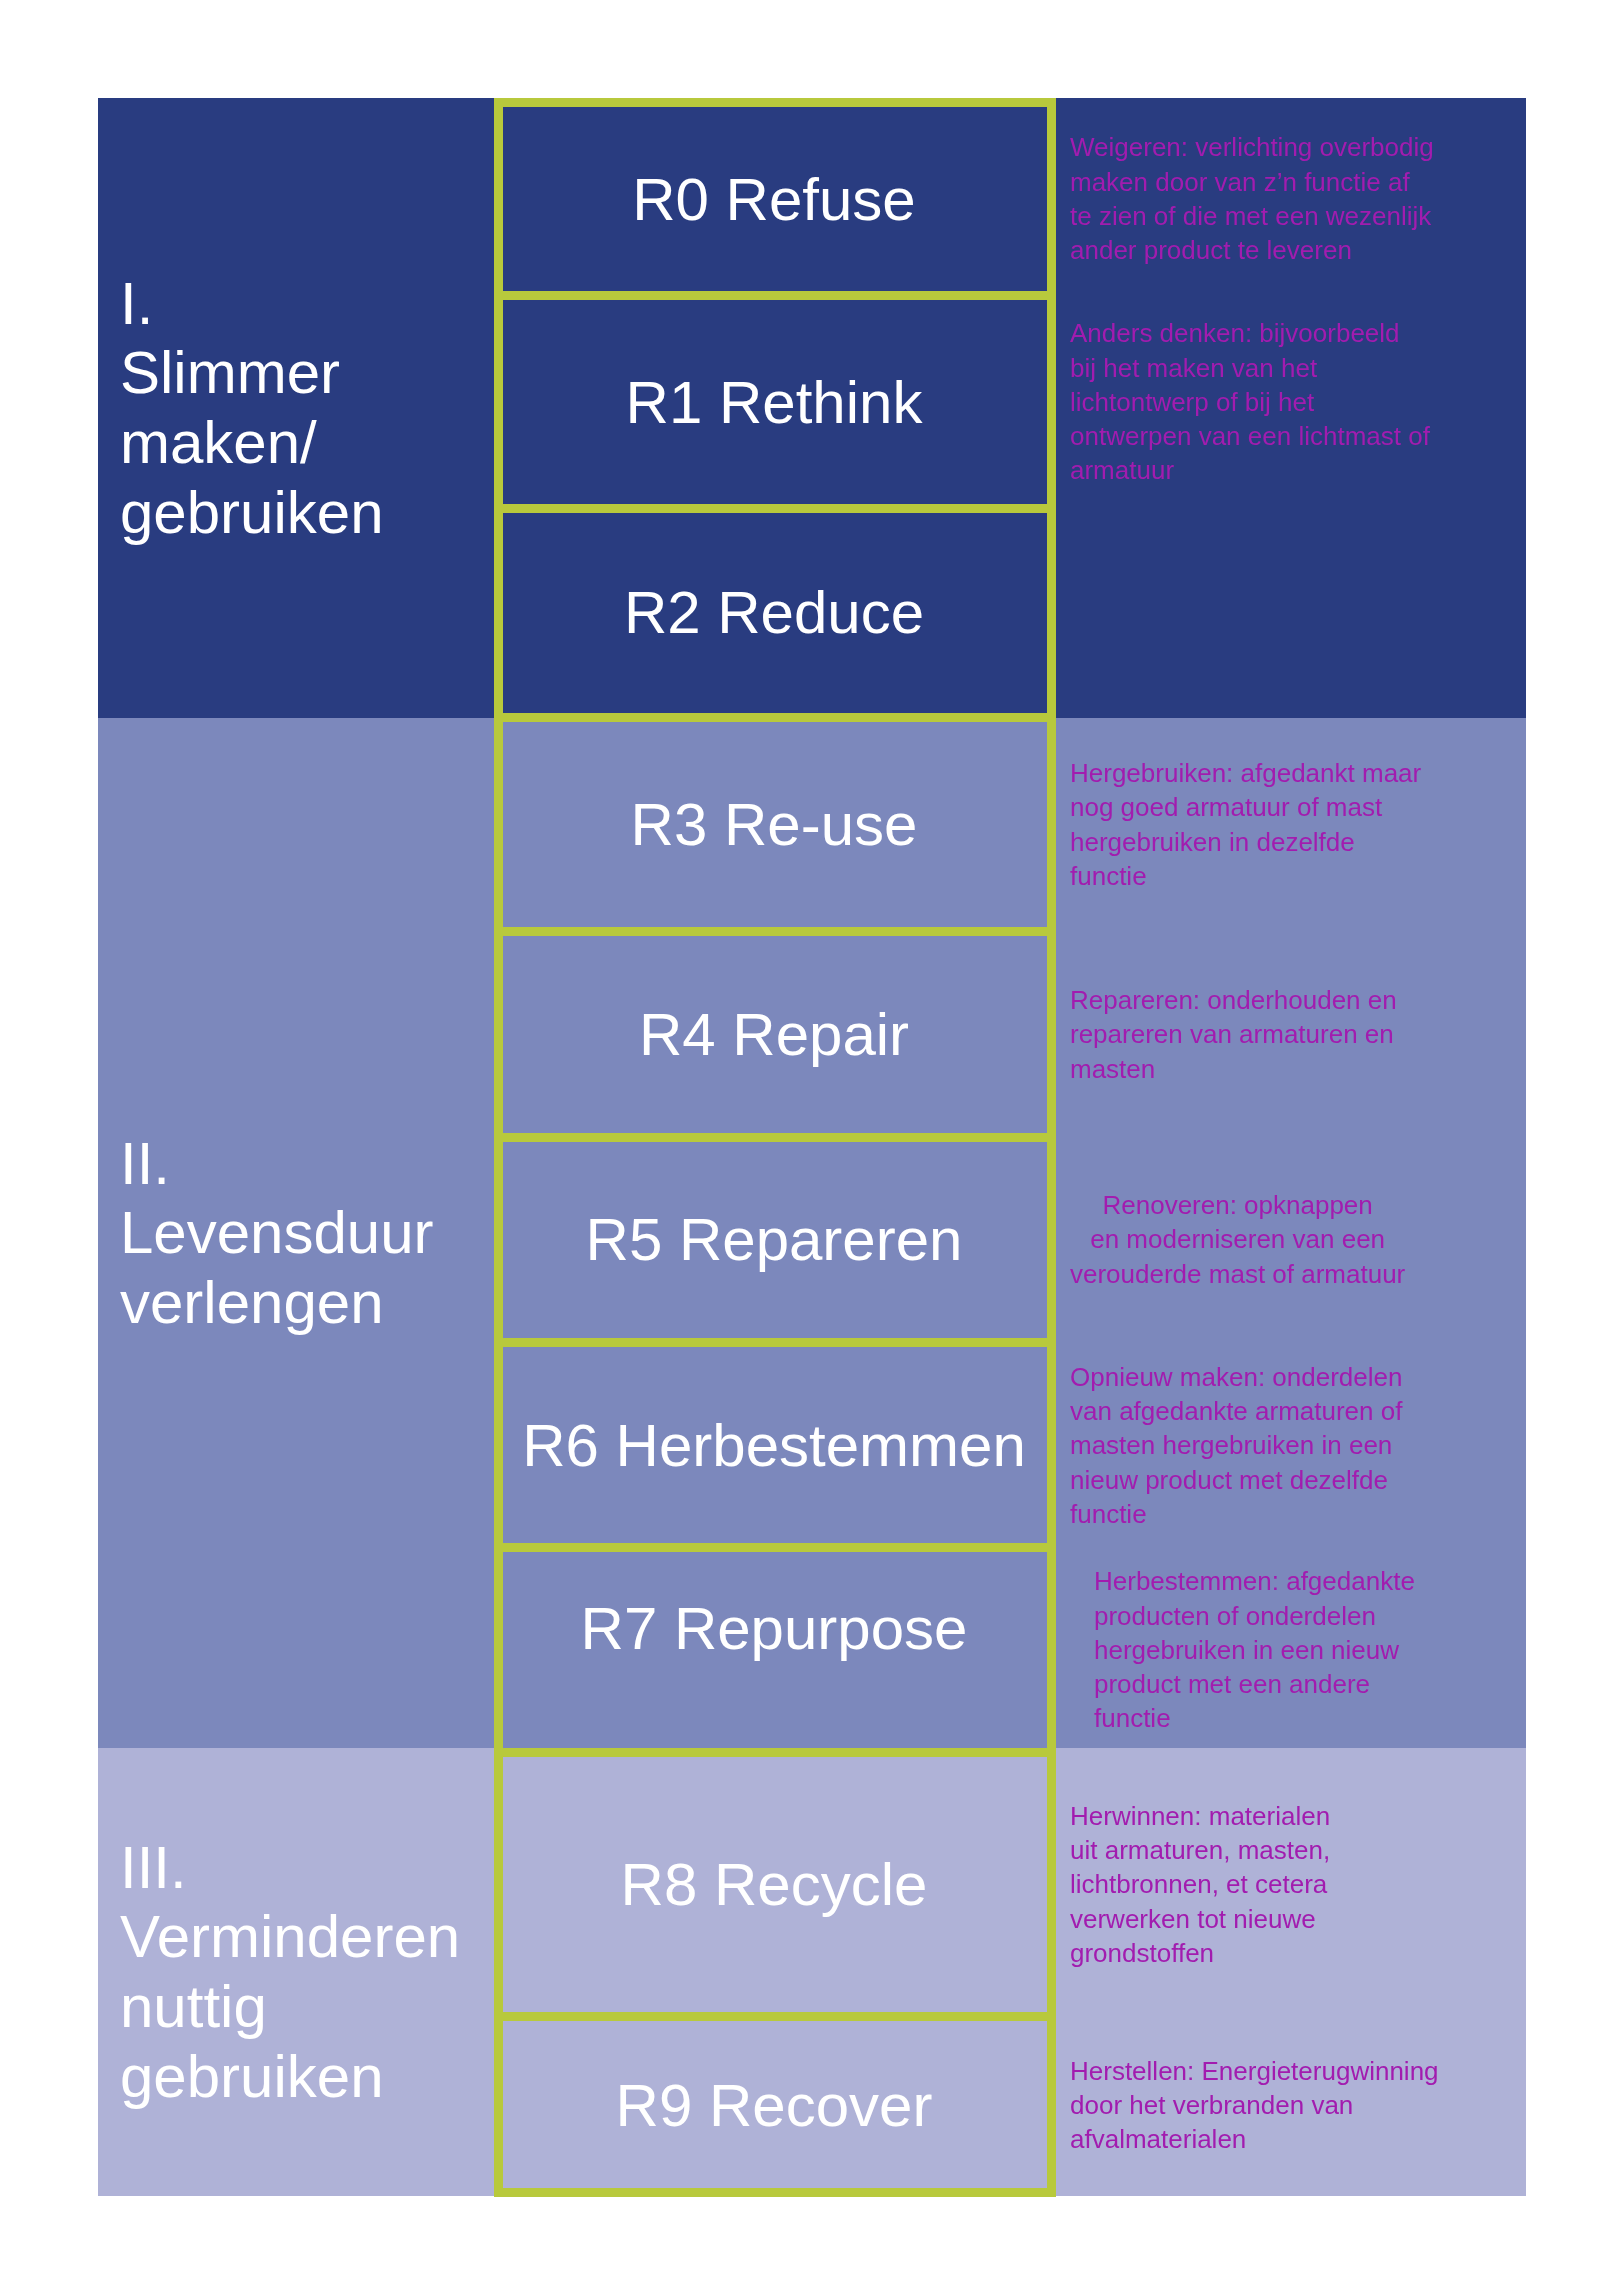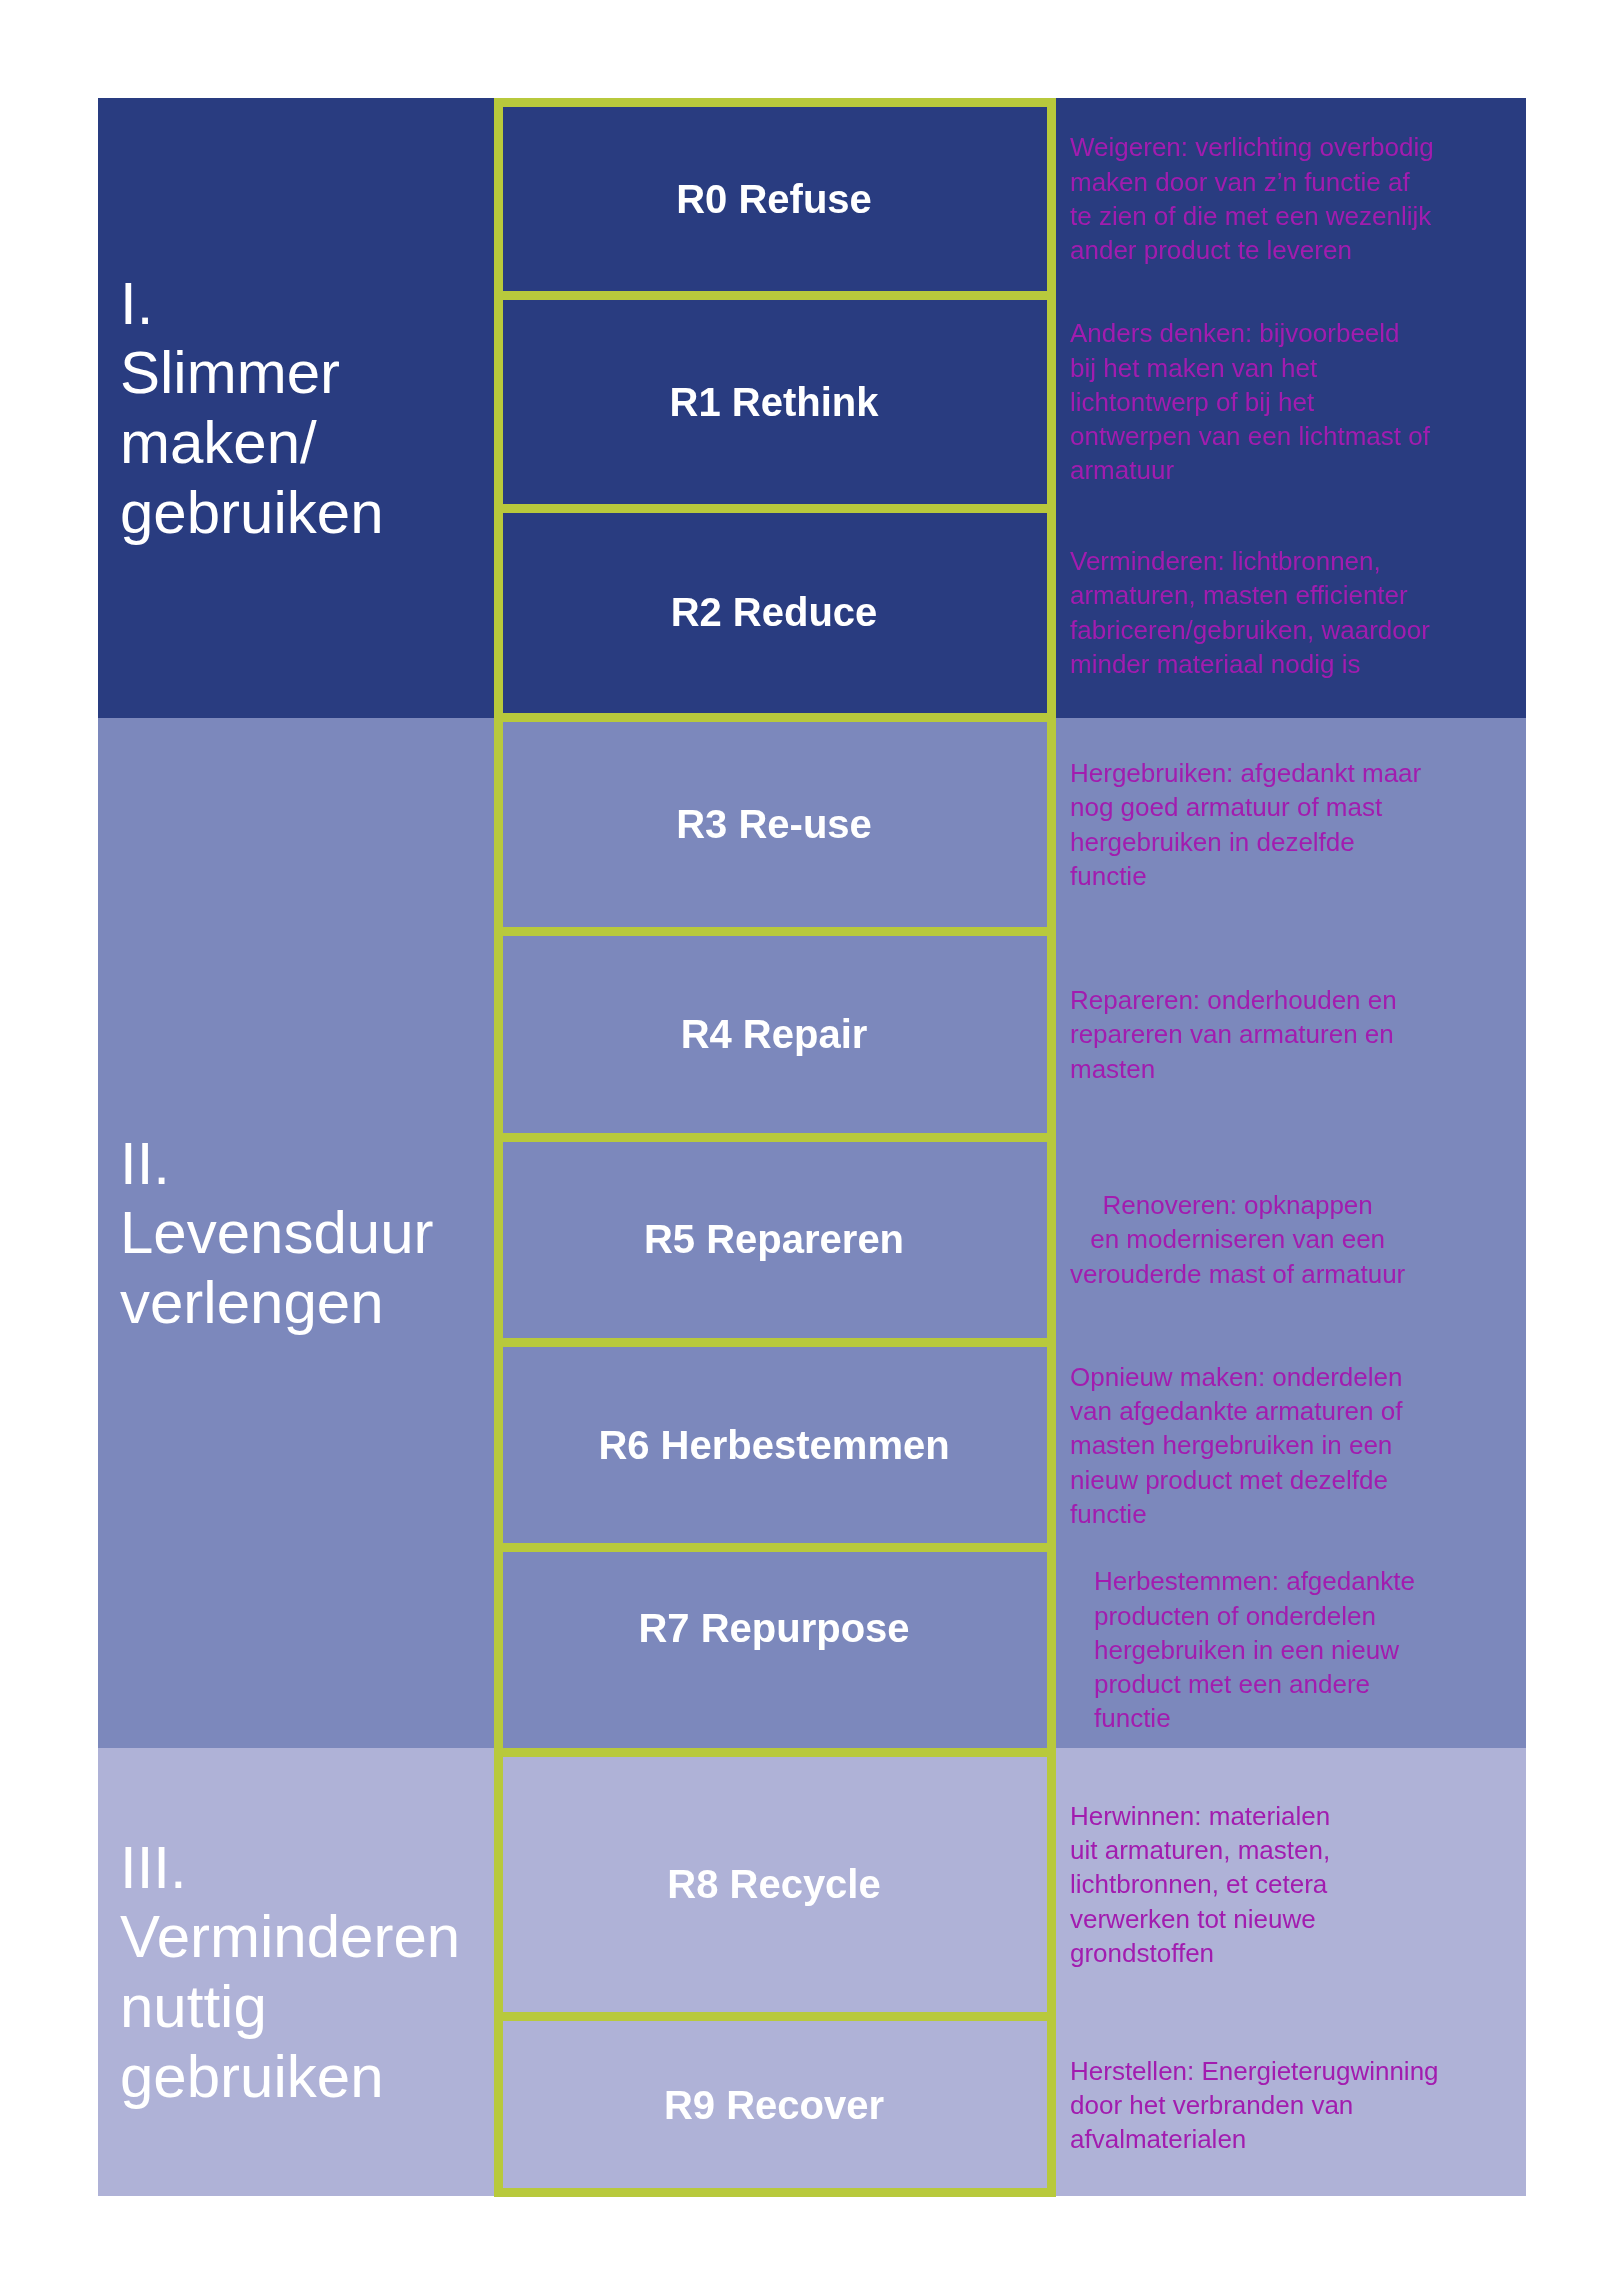--- a/index.html
+++ b/index.html
@@ -55,22 +55,22 @@
     font-weight: 400;
   }
   .row-label {
     position: absolute;
     left: 404px;
     width: 544px;
     display: flex;
     align-items: center;
     justify-content: center;
     color: #ffffff;
-    font-size: 40px;
-    font-weight: 700;
+    font-size: 60px;
+    font-weight: 400;
     text-align: center;
   }
   .row-desc {
     position: absolute;
     left: 972px;
     width: 458px;
     display: flex;
     align-items: center;
     color: #a21caf;
     font-size: 26px;
@@ -129,24 +129,20 @@
 
     <div class="row-desc" style="top:8.5px; height:185px;">Weigeren: verlichting overbodig
 maken door van z’n functie af
 te zien of die met een wezenlijk
 ander product te leveren</div>
     <div class="row-desc" style="top:202px; height:204px;">Anders denken: bijvoorbeeld
 bij het maken van het
 lichtontwerp of bij het
 ontwerpen van een lichtmast of
 armatuur</div>
-    <div class="row-desc" style="top:414px; height:201px;">Verminderen: lichtbronnen,
-armaturen, masten efficienter
-fabriceren/gebruiken, waardoor
-minder materiaal nodig is</div>
     <div class="row-desc" style="top:624px; height:205px;">Hergebruiken: afgedankt maar
 nog goed armatuur of mast
 hergebruiken in dezelfde
 functie</div>
     <div class="row-desc" style="top:838px; height:197px;">Repareren: onderhouden en
 repareren van armaturen en
 masten</div>
     <div class="row-desc" style="top:1043px; height:197px;text-align:center;">Renoveren: opknappen
 en moderniseren van een
 verouderde mast of armatuur</div>

